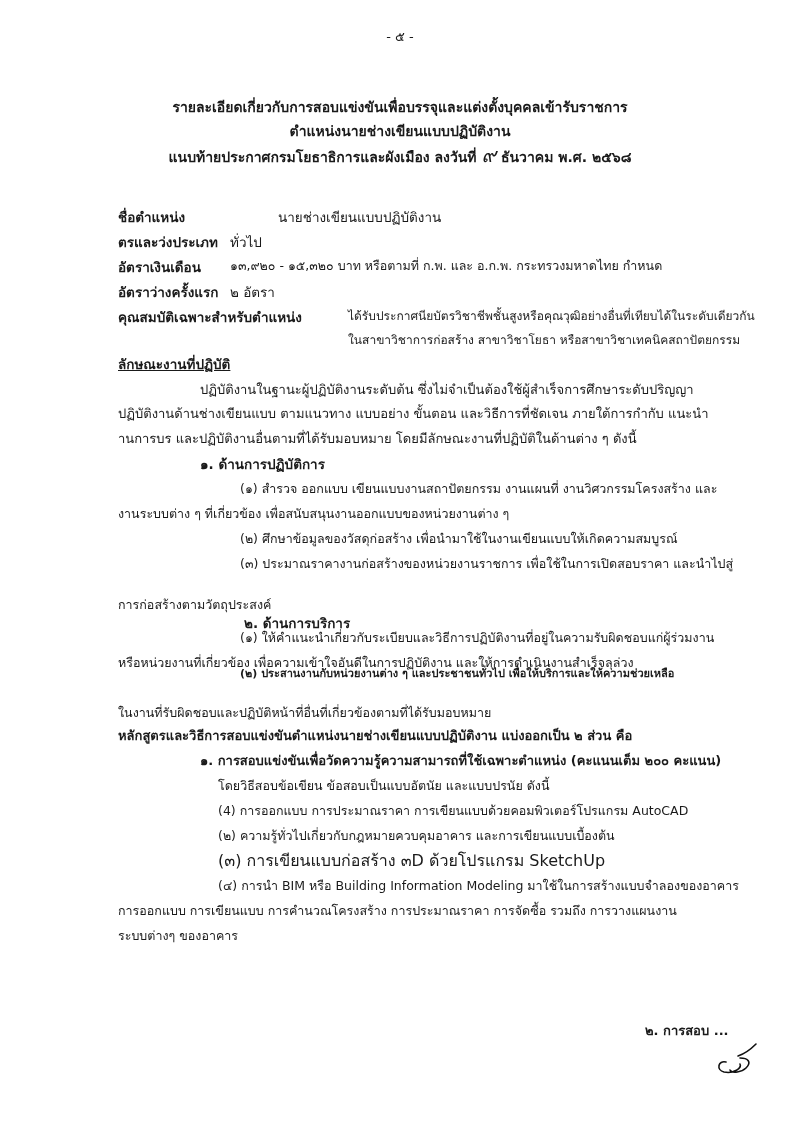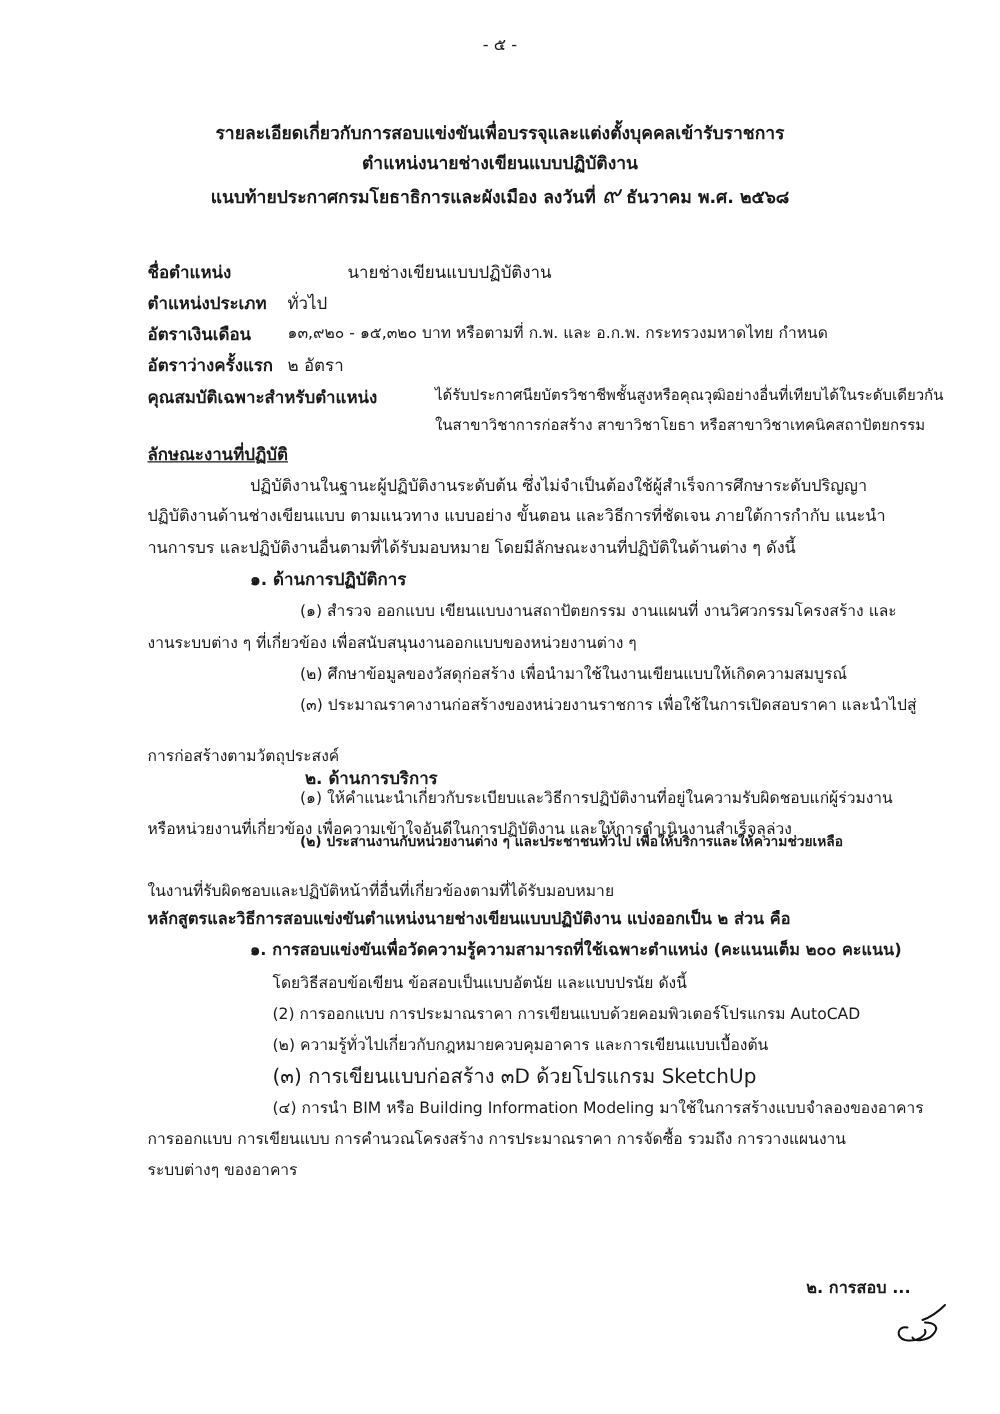--- a/index.html
+++ b/index.html
@@ -29,21 +29,21 @@
     <span>แนบท้ายประกาศกรมโยธาธิการและผังเมือง  ลงวันที่</span>
     <span class="hand">๙</span>
     <span>ธันวาคม พ.ศ. ๒๕๖๘</span>
   </div>
 </div>
 
 <div>
   <div class="lbl" style="top:206px;">ชื่อตำแหน่ง</div>
   <div class="val" style="top:206px; left:230px;margin-left:48px;">นายช่างเขียนแบบปฏิบัติงาน</div>
 
-  <div class="lbl" style="top:231px;">ตำแหน่งประเภท</div>
+  <div class="lbl" style="top:231px;">ตรและว่งประเภท</div>
   <div class="val" style="top:231px; left:230px;">ทั่วไป</div>
 
   <div class="lbl" style="top:256px;">อัตราเงินเดือน</div>
   <div class="val" style="top:256px; left:230px; font-size:12.5px;">๑๓,๙๒๐ - ๑๕,๓๒๐ บาท หรือตามที่ ก.พ. และ อ.ก.พ. กระทรวงมหาดไทย กำหนด</div>
 
   <div class="lbl" style="top:281px;">อัตราว่างครั้งแรก</div>
   <div class="val" style="top:281px; left:230px;">๒ อัตรา</div>
 
   <div class="lbl" style="top:306px;">คุณสมบัติเฉพาะสำหรับตำแหน่ง</div>
   <div class="val" style="top:306px; left:348px; font-size:12px;">ได้รับประกาศนียบัตรวิชาชีพชั้นสูงหรือคุณวุฒิอย่างอื่นที่เทียบได้ในระดับเดียวกัน</div>
@@ -67,21 +67,21 @@
   <div class="line" style="top:629px; left:240px; font-size:12.5px;">(๑) ให้คำแนะนำเกี่ยวกับระเบียบและวิธีการปฏิบัติงานที่อยู่ในความรับผิดชอบแก่ผู้ร่วมงาน</div>
   <div class="line" style="top:654px; left:118px; font-size:12.5px;">หรือหน่วยงานที่เกี่ยวข้อง เพื่อความเข้าใจอันดีในการปฏิบัติงาน และให้การดำเนินงานสำเร็จลุล่วง</div>
   <div class="line" style="top:665px; left:240px; font-size:11px;font-weight:bold;">(๒) ประสานงานกับหน่วยงานต่าง ๆ และประชาชนทั่วไป เพื่อให้บริการและให้ความช่วยเหลือ</div>
   <div class="line" style="top:704px; left:118px; font-size:12.5px;">ในงานที่รับผิดชอบและปฏิบัติหน้าที่อื่นที่เกี่ยวข้องตามที่ได้รับมอบหมาย</div>
 </div>
 
 <div>
   <div class="line bold" style="top:727px; left:118px; font-size:13px;">หลักสูตรและวิธีการสอบแข่งขันตำแหน่งนายช่างเขียนแบบปฏิบัติงาน แบ่งออกเป็น ๒ ส่วน คือ</div>
   <div class="line bold" style="top:752px; left:200px; font-size:13px;">๑. การสอบแข่งขันเพื่อวัดความรู้ความสามารถที่ใช้เฉพาะตำแหน่ง (คะแนนเต็ม ๒๐๐ คะแนน)</div>
   <div class="line" style="top:777px; left:218px; font-size:12.5px;">โดยวิธีสอบข้อเขียน ข้อสอบเป็นแบบอัตนัย และแบบปรนัย ดังนี้</div>
-  <div class="line" style="top:802px; left:218px; font-size:12.5px;">(2) การออกแบบ การประมาณราคา การเขียนแบบด้วยคอมพิวเตอร์โปรแกรม AutoCAD</div>
+  <div class="line" style="top:802px; left:218px; font-size:12.5px;">(4) การออกแบบ การประมาณราคา การเขียนแบบด้วยคอมพิวเตอร์โปรแกรม AutoCAD</div>
   <div class="line" style="top:827px; left:218px; font-size:12.5px;">(๒) ความรู้ทั่วไปเกี่ยวกับกฎหมายควบคุมอาคาร และการเขียนแบบเบื้องต้น</div>
   <div class="line" style="top:852px; left:218px; font-size:16px;">(๓) การเขียนแบบก่อสร้าง ๓D ด้วยโปรแกรม SketchUp</div>
   <div class="line" style="top:877px; left:218px; font-size:12.5px;">(๔) การนำ BIM หรือ Building Information Modeling มาใช้ในการสร้างแบบจำลองของอาคาร</div>
   <div class="line" style="top:902px; left:118px; font-size:12.5px;">การออกแบบ การเขียนแบบ การคำนวณโครงสร้าง การประมาณราคา การจัดซื้อ รวมถึง การวางแผนงาน</div>
   <div class="line" style="top:927px; left:118px; font-size:12.5px;text-align:right;">ระบบต่างๆ ของอาคาร</div>
 </div>
 
 <div class="line bold" style="top:1022px; left:645px; font-size:13px;">๒. การสอบ ...</div>
 
 <svg class="sig" viewBox="0 0 60 40">

